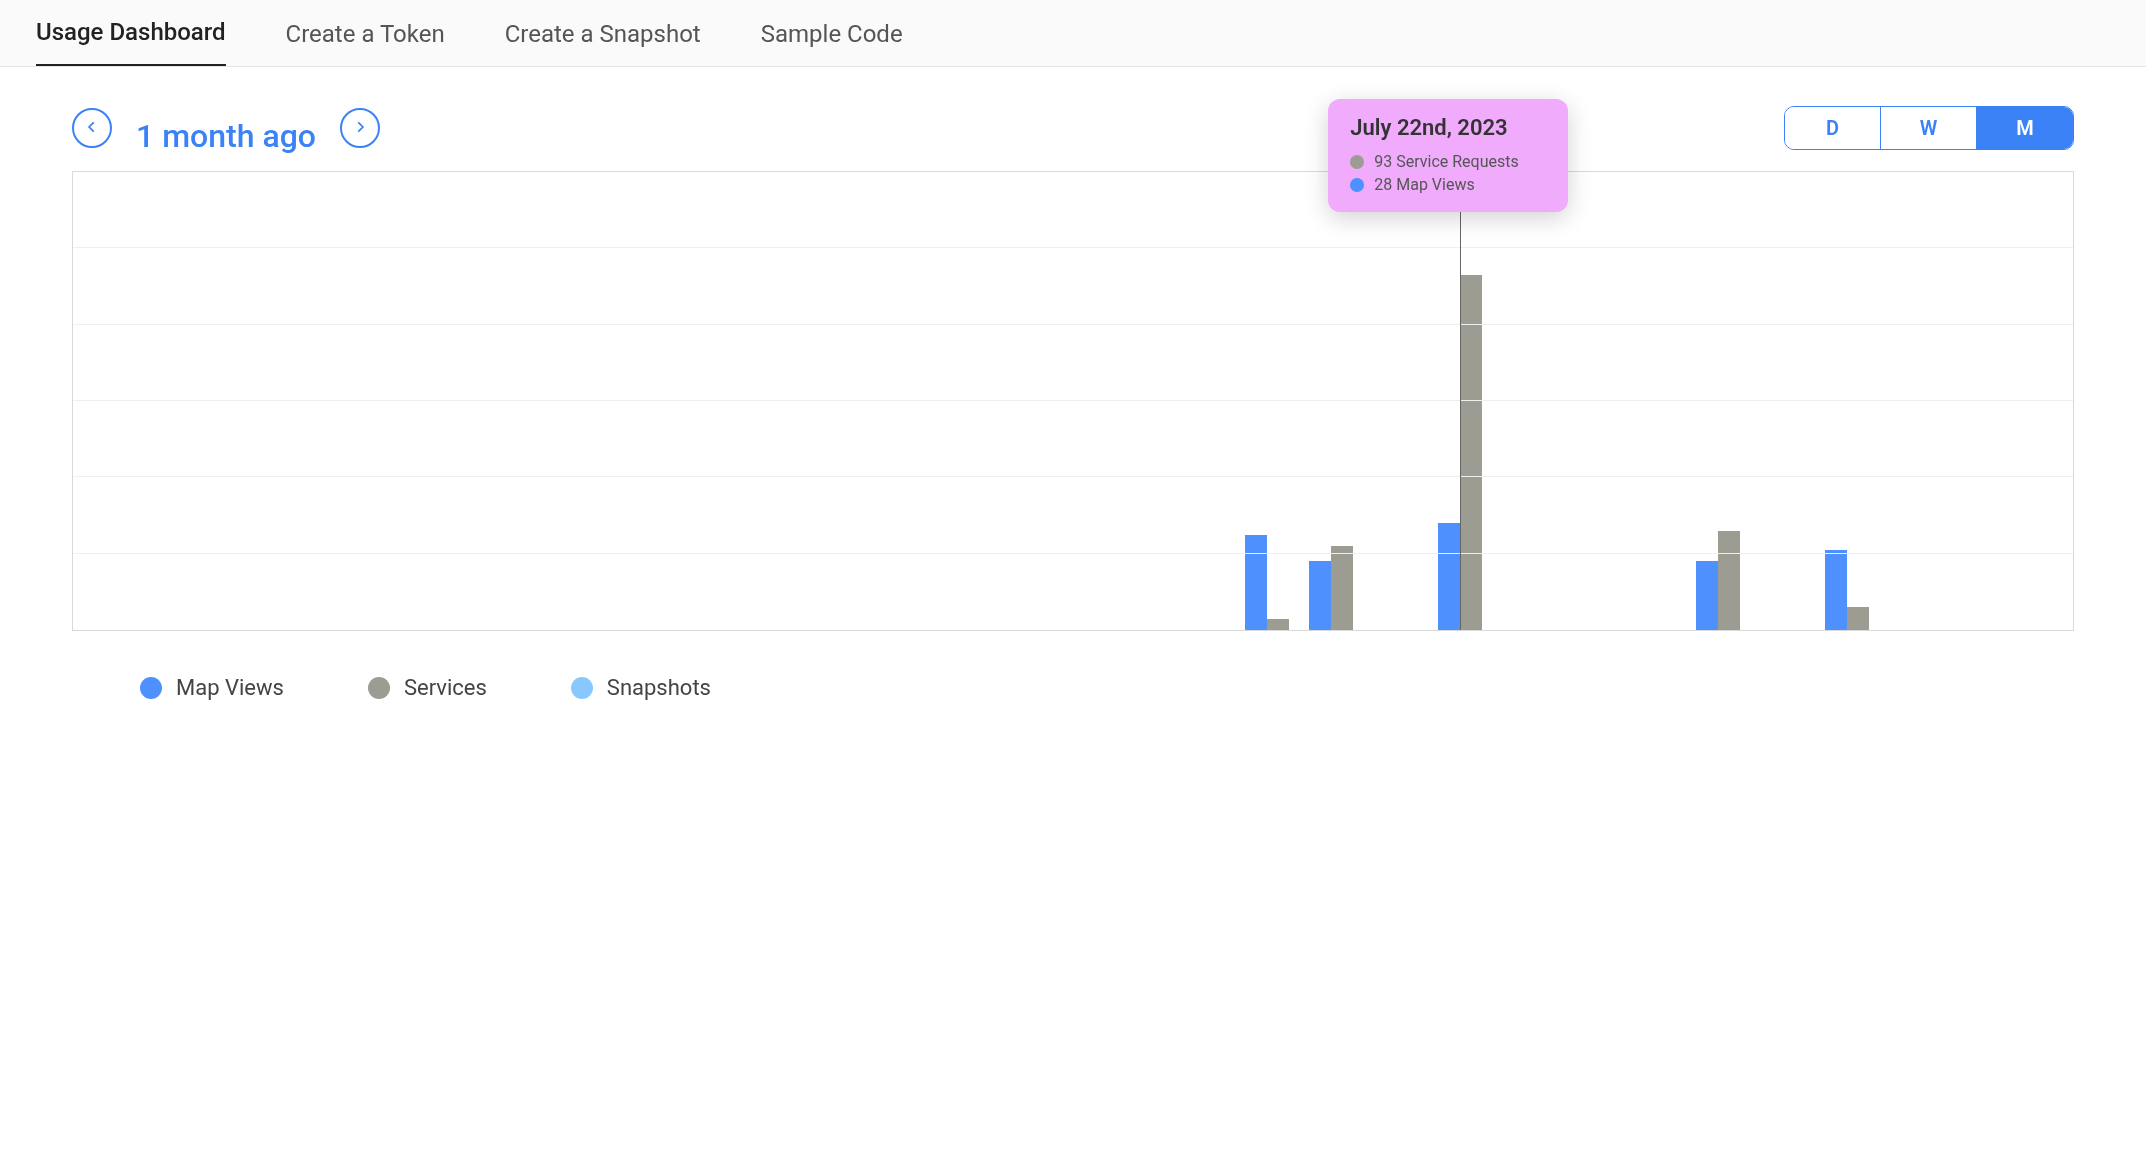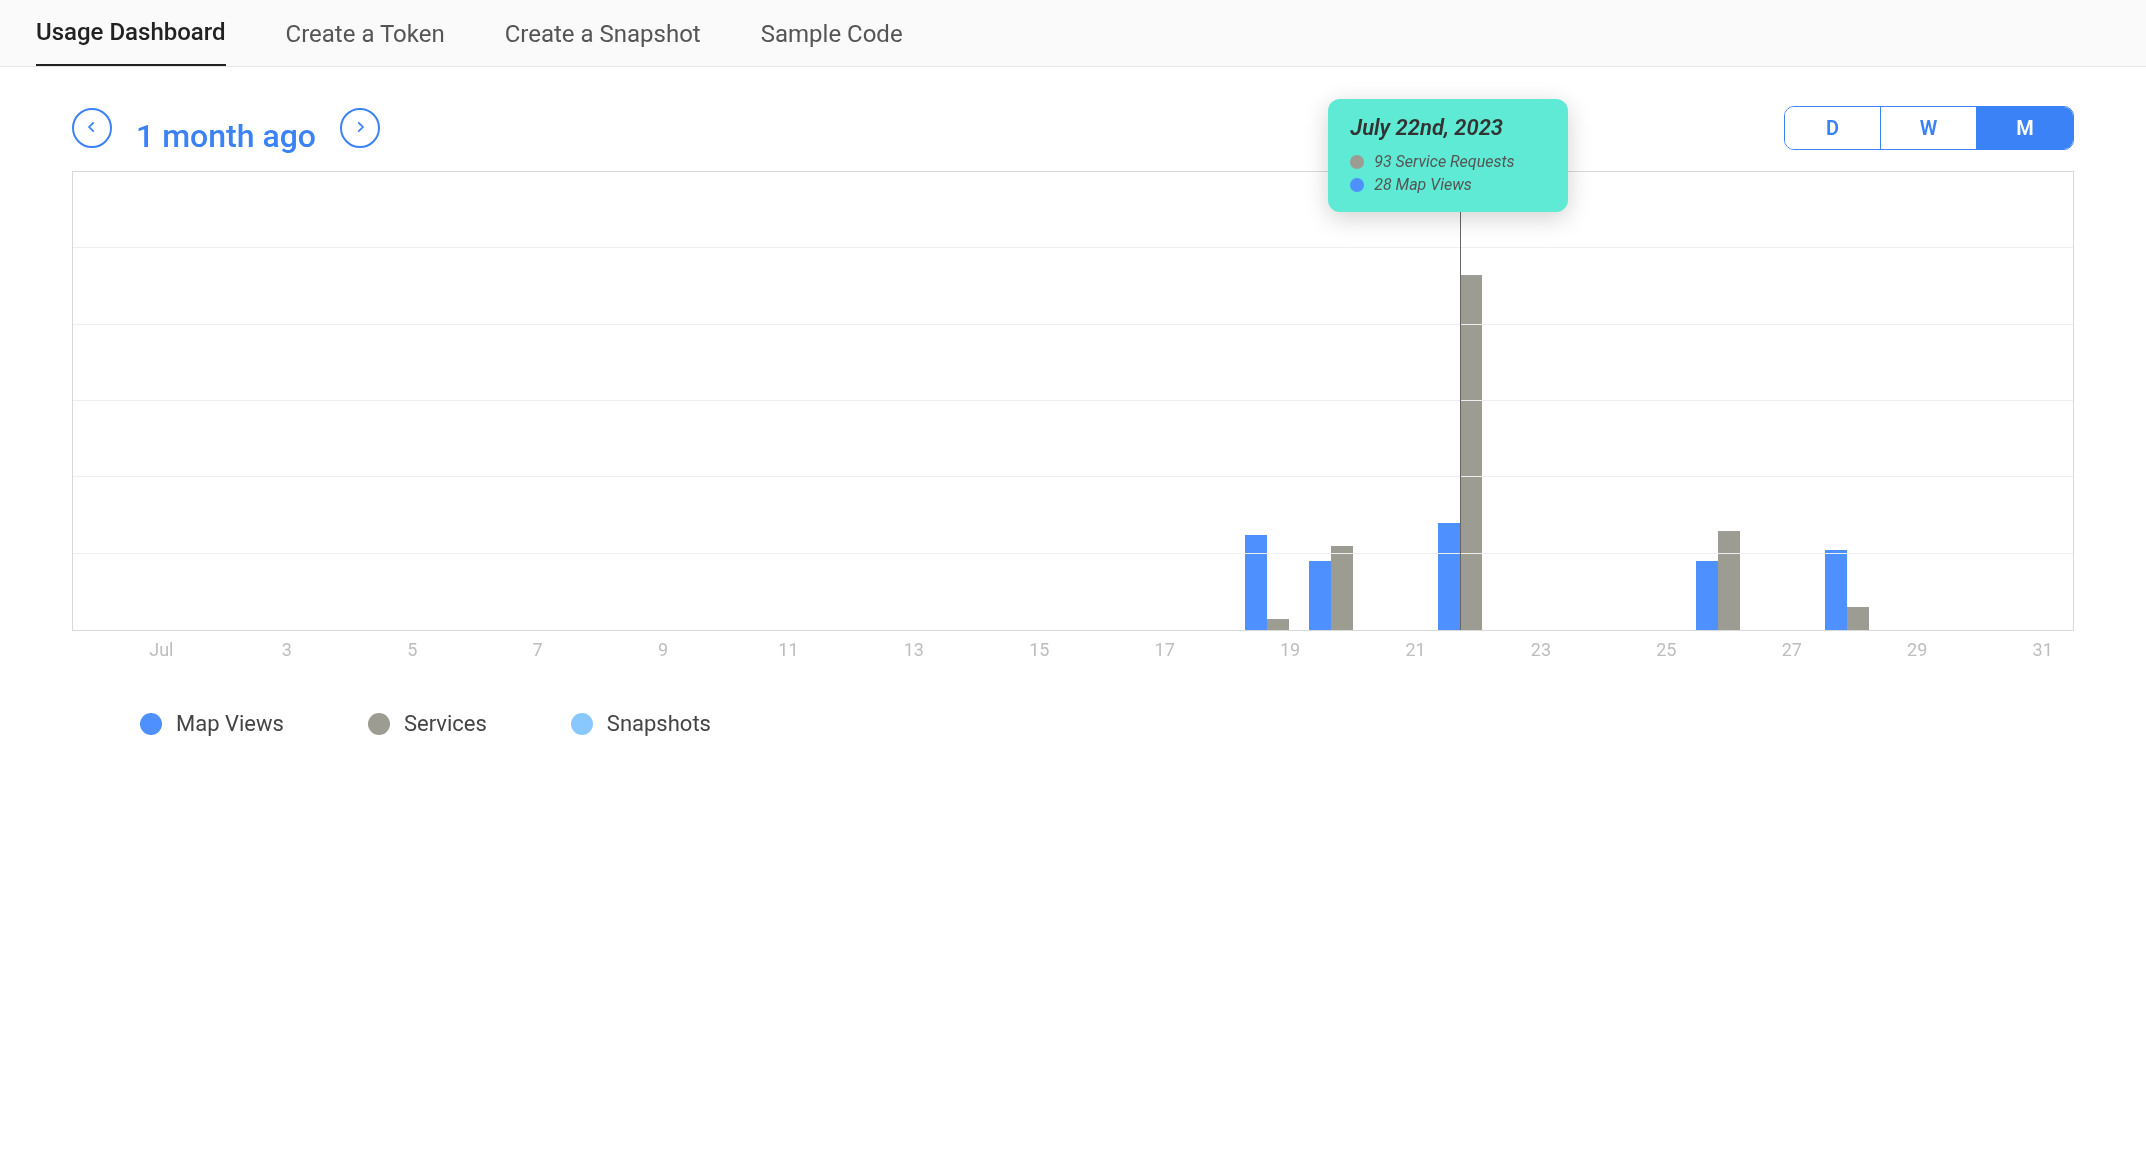--- a/index.html
+++ b/index.html
@@ -69,23 +69,23 @@
   .slot{position:absolute;bottom:0;top:0;display:flex;align-items:flex-end;justify-content:center;gap:0;}
   .bar{width:22px;}
 
   .xaxis{margin-left:58px;position:relative;height:28px;margin-top:8px;}
   .xtick{position:absolute;transform:translateX(-50%);color:var(--text-muted);font-size:18px;}
 
   .hover-line{position:absolute;top:0;bottom:0;width:1px;background:#666;}
 
   
   .tooltip{
-    position:absolute;background:#5eead4;border-radius:12px;
+    position:absolute;background:#f0abfc;border-radius:12px;
     box-shadow:0 6px 24px rgba(0,0,0,0.18);
-    padding:16px 22px 18px 22px;min-width:240px;font-style:italic;
+    padding:16px 22px 18px 22px;min-width:240px;
   }
   .tooltip h3{margin:0 0 12px 0;font-size:22px;font-weight:600;color:#333;}
   .tooltip .row{display:flex;align-items:center;gap:10px;font-size:16px;color:#555;margin-top:4px;}
   .dot{width:14px;height:14px;border-radius:50%;}
 
   
   .legend{display:flex;gap:84px;padding:44px 0 0 140px;font-size:22px;color:#444;}
   .legend .item{display:flex;align-items:center;gap:14px;}
   .legend .sw{width:22px;height:22px;border-radius:50%;}
 </style>
@@ -177,38 +177,20 @@
           <div class="slot" style="left: 96.7742%; width: 3.22581%;"></div>
         </div>
     <div class="gridline" style="bottom: 83.3333%;"></div>
         <div class="gridline" style="bottom: 66.6667%;"></div>
         <div class="gridline" style="bottom: 50%;"></div>
         <div class="gridline" style="bottom: 33.3333%;"></div>
         <div class="gridline" style="bottom: 16.6667%;"></div>
         <div class="hover-line" style="left: 69.3548%;"></div>
       </div>
   </div>
-  <div class="xaxis" id="xaxis">
-      <div class="xtick" style="left: 1.6129%;">Jul</div>
-      <div class="xtick" style="left: 8.06452%;">3</div>
-      <div class="xtick" style="left: 14.5161%;">5</div>
-      <div class="xtick" style="left: 20.9677%;">7</div>
-      <div class="xtick" style="left: 27.4194%;">9</div>
-      <div class="xtick" style="left: 33.871%;">11</div>
-      <div class="xtick" style="left: 40.3226%;">13</div>
-      <div class="xtick" style="left: 46.7742%;">15</div>
-      <div class="xtick" style="left: 53.2258%;">17</div>
-      <div class="xtick" style="left: 59.6774%;">19</div>
-      <div class="xtick" style="left: 66.129%;">21</div>
-      <div class="xtick" style="left: 72.5806%;">23</div>
-      <div class="xtick" style="left: 79.0323%;">25</div>
-      <div class="xtick" style="left: 85.4839%;">27</div>
-      <div class="xtick" style="left: 91.9355%;">29</div>
-      <div class="xtick" style="left: 98.3871%;">31</div>
-    </div>
 
   <div class="tooltip" id="tooltip" style="left: 1256.26px; top: -72px;">
     <h3>July 22nd, 2023</h3>
     <div class="row">
       <span class="dot" style="background:#9c9c93"></span>
       <span>93 Service Requests</span>
     </div>
     <div class="row">
       <span class="dot" style="background:#4d90fe"></span>
       <span>28 Map Views</span>

